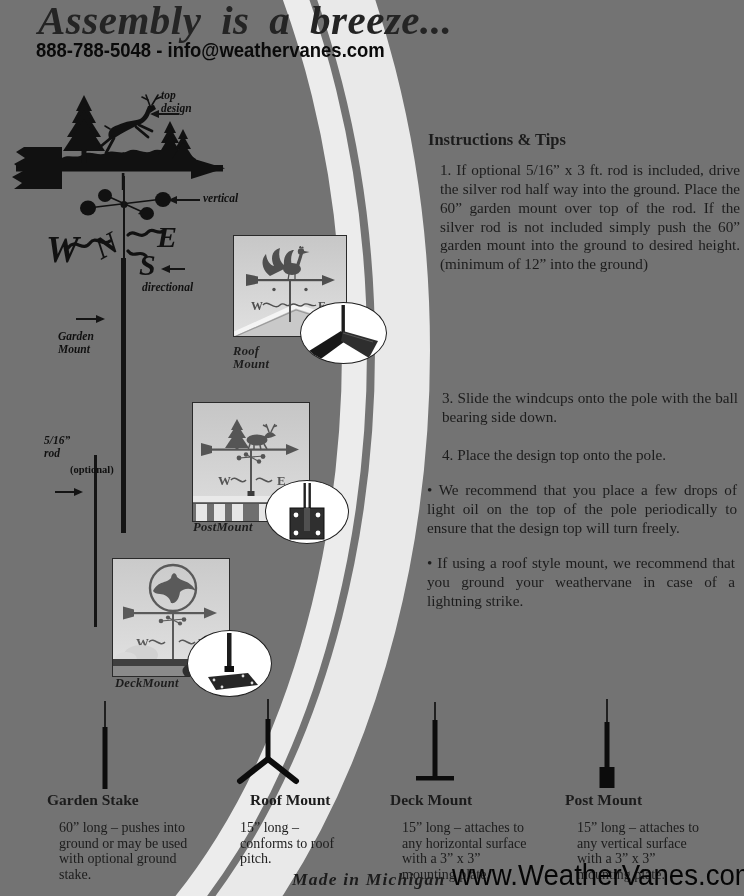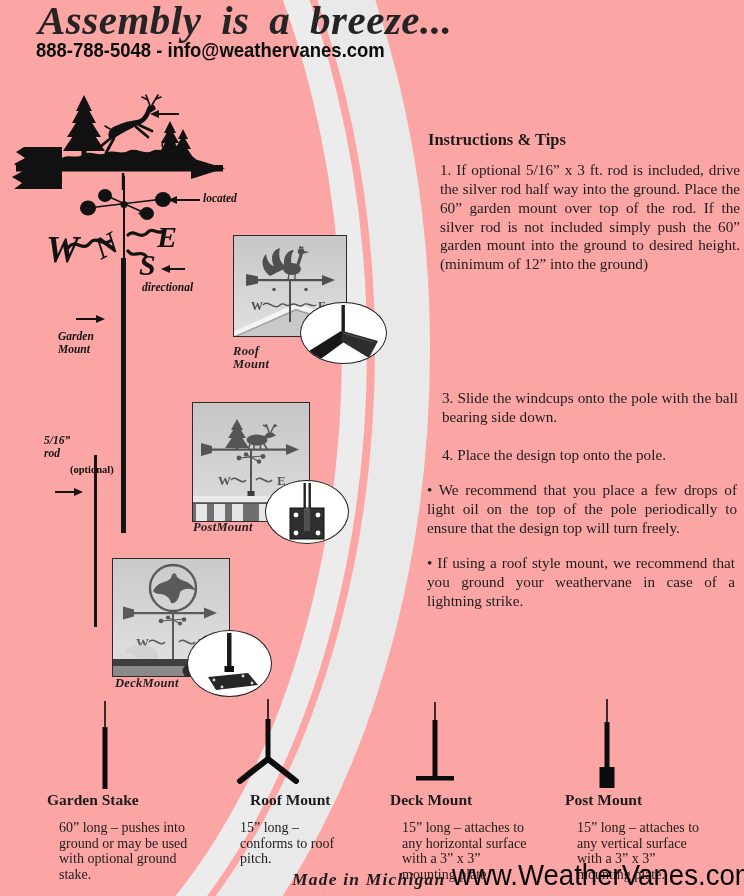--- a/index.html
+++ b/index.html
@@ -1,16 +1,16 @@
 <!DOCTYPE html>
 <html><head>
 <meta charset="utf-8">
 <style>
   html,body{margin:0;padding:0;background:#888;}
-  .page{position:relative;width:744px;height:896px;background:#fca5a5;overflow:hidden;
+  .page{position:relative;width:744px;height:896px;background:#737373;overflow:hidden;
         font-family:"Liberation Serif",serif;color:#1c1c1c;}
   .abs{position:absolute;}
   .z1{z-index:1}
   
   .swoosh{position:absolute;left:0;top:0;z-index:0;}
   
   .title{font-size:41px;font-weight:bold;font-style:italic;letter-spacing:.5px;word-spacing:9px;color:#242424;white-space:nowrap;}
   .sans{font-family:"Liberation Sans",sans-serif;}
   .cond{display:inline-block;transform:scaleX(.88);transform-origin:left center;white-space:nowrap;}
   .contact{font-weight:bold;font-size:21px;color:#0a0a0a;}
@@ -120,24 +120,24 @@
         <path d="M118,150 C124,143 130,156 138,147 C143,142 147,150 154,146"></path>
         <path d="M118,166 C124,174 130,164 136,171"></path>
       </g>
     </g>
   </svg>
 
   <div class="pole" style="left:122.5px;top:176px;width:2px;height:82px;"></div>
   <div class="pole" style="left:121px;top:258px;width:5px;height:275px;"></div>
   <div class="pole" style="left:94px;top:455px;width:2.5px;height:172px;"></div>
 
-  <div class="dlabel" style="left:161px;top:89px;width:46px;margin-top:48px;">top design</div>
+  <div class="dlabel" style="left:161px;top:89px;width:46px;">top design</div>
   <div class="arr arr-l" style="left:152px;top:113px;width:27px;"></div>
 
-  <div class="dlabel" style="left:203px;top:192px;width:45px;">located</div>
+  <div class="dlabel" style="left:203px;top:192px;width:45px;">vertical</div>
   <div class="arr arr-l" style="left:170px;top:199px;width:30px;"></div>
 
   <div class="dlabel" style="left:142px;top:281px;width:78px;">directional</div>
   <div class="arr arr-l" style="left:163px;top:268px;width:22px;"></div>
 
   <div class="arr arr-r" style="left:76px;top:318px;width:27px;"></div>
   <div class="dlabel" style="left:58px;top:330px;width:52px;">Garden Mount</div>
 
   <div class="dlabel" style="left:44px;top:434px;width:40px;">5/16” rod</div>
   <div class="dlabel noital" style="left:42px;top:464px;width:58px;">(optional)</div>

